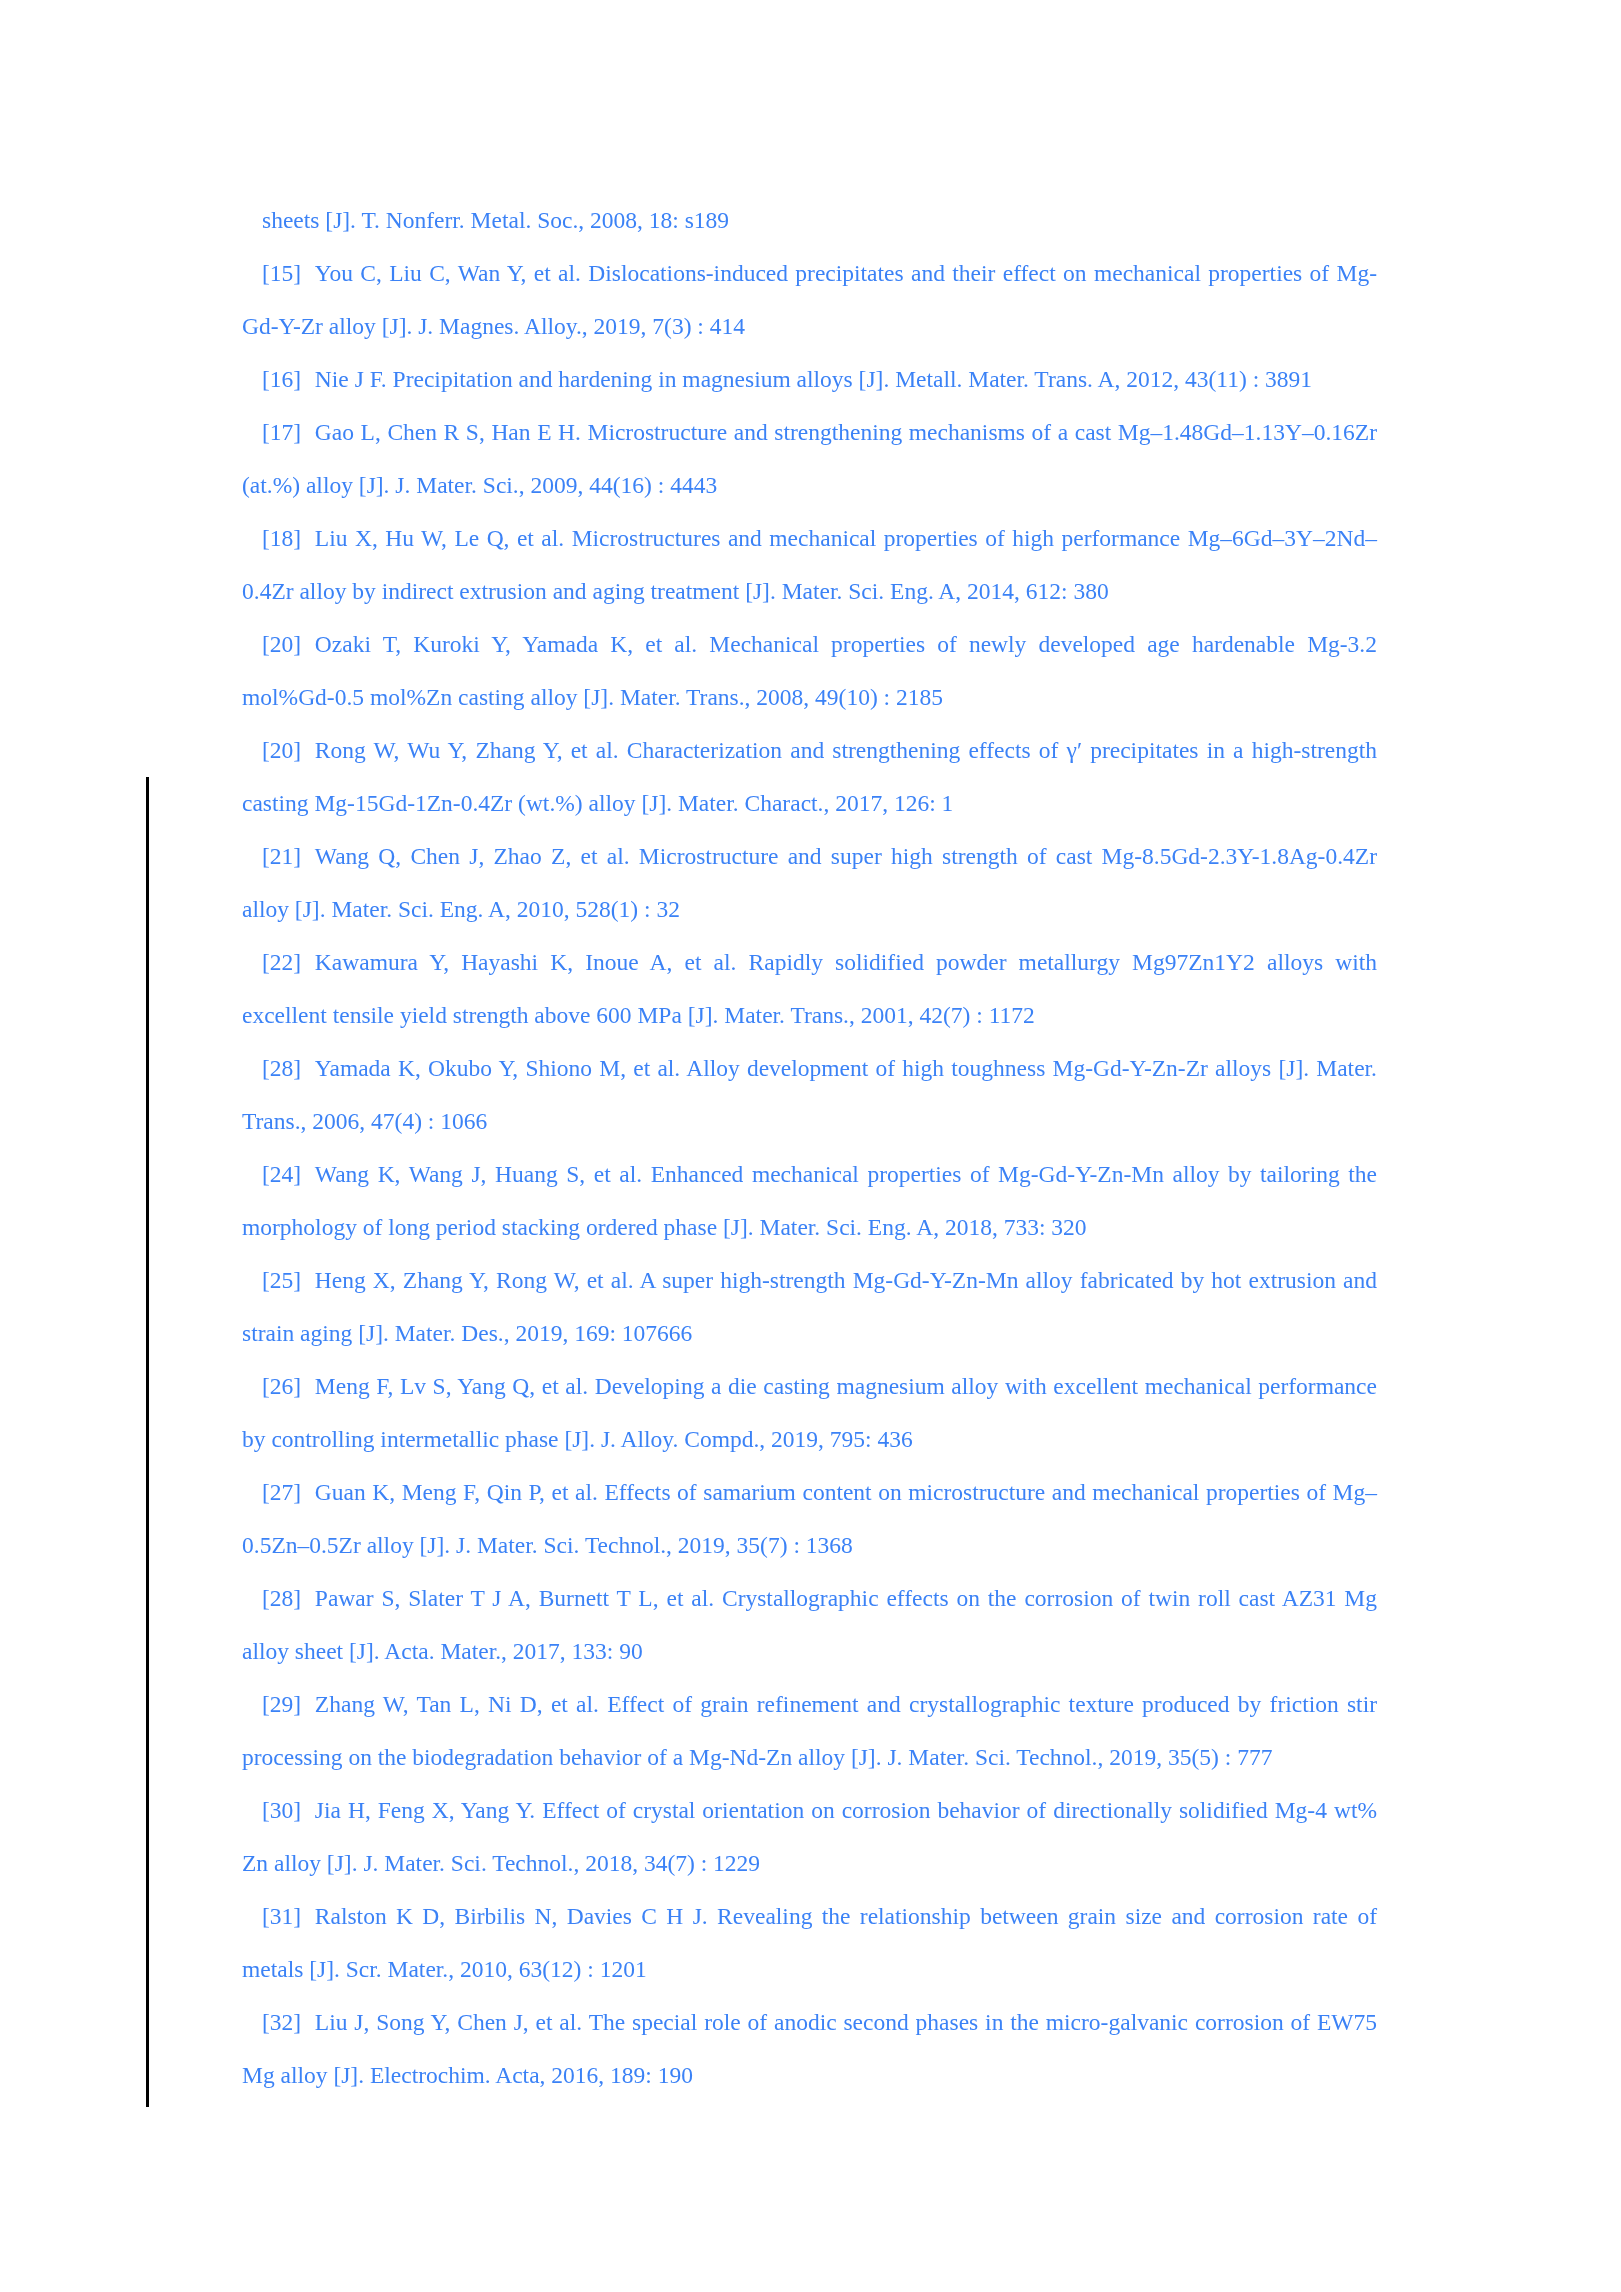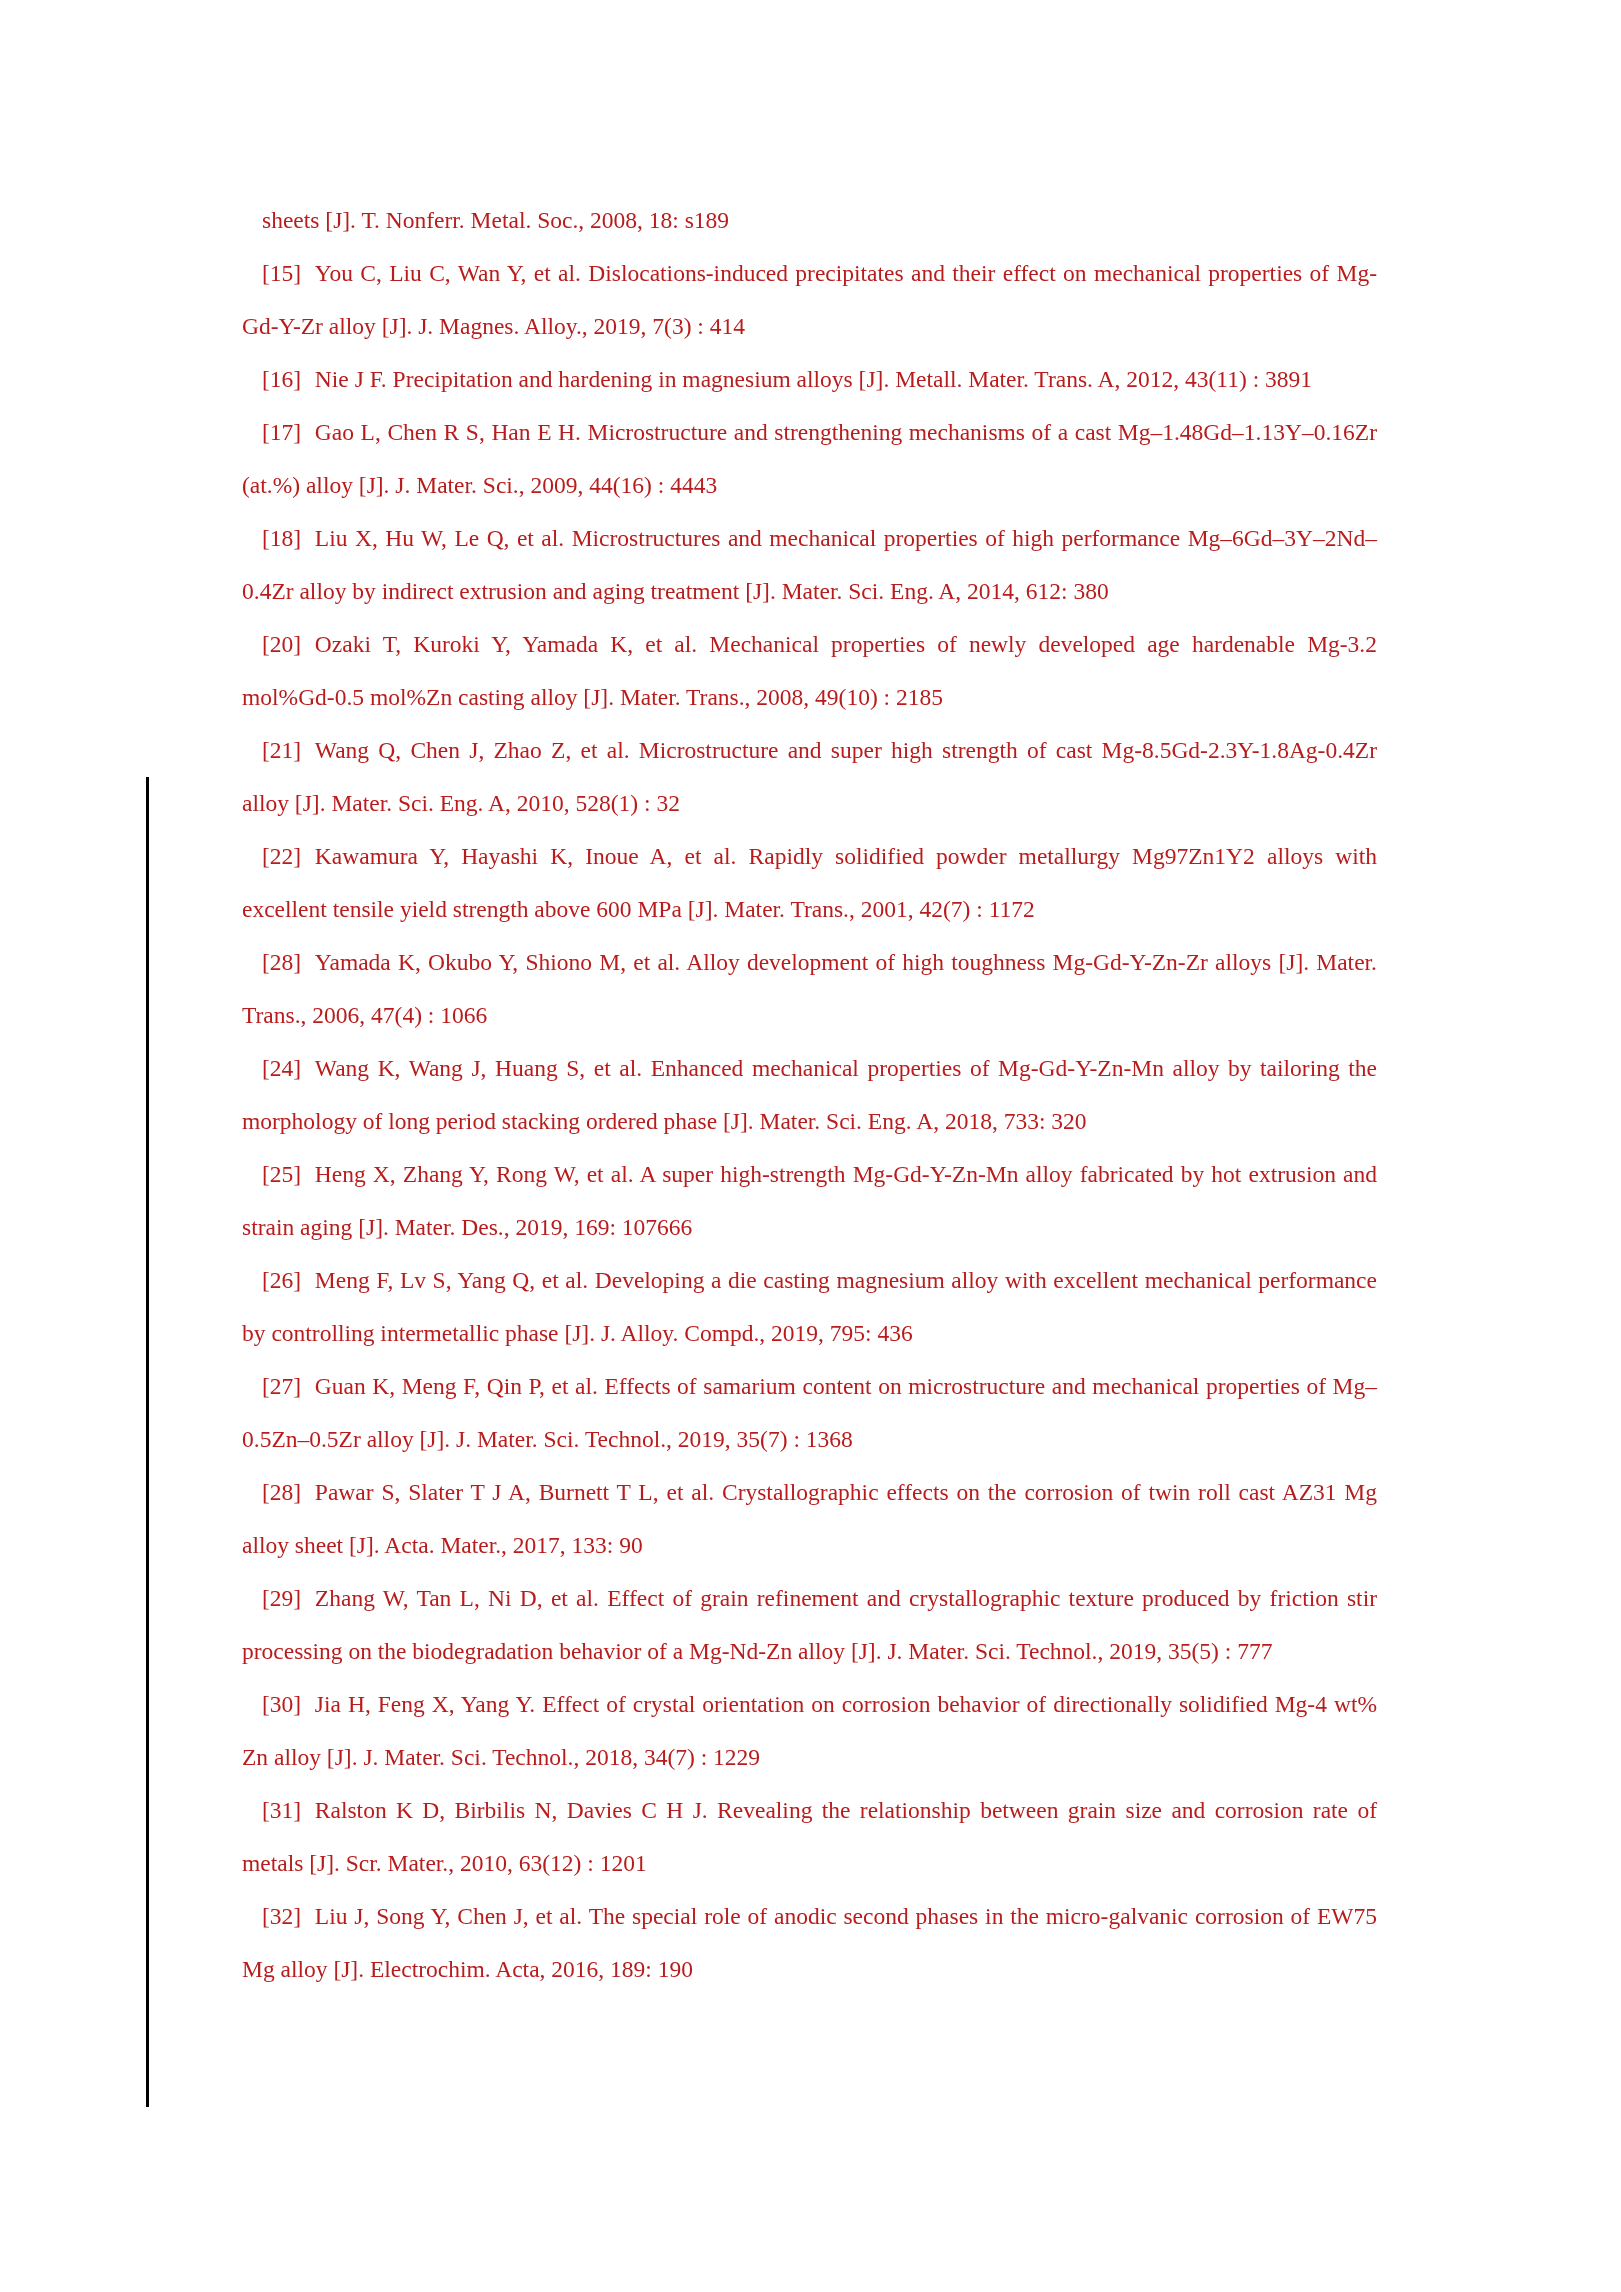--- a/index.html
+++ b/index.html
@@ -41,35 +41,36 @@
     padding-right: 13.7px;
     margin-left: 20px;
   }
   .ref-label:empty {
     padding-right: 0;
   }
 </style>
 </head>
 <body>
 
-<div class="page" style="background: rgb(255, 255, 255); color: #b91c1c;">
+<div class="page" style="background: rgb(255, 255, 255); color: #3b82f6;">
   <div class="change-bar" style="background: rgb(0, 0, 0);"></div>
   <div class="references">
   <p class="ref"><span class="ref-label"></span><span class="ref-text">sheets [J]. T. Nonferr. Metal. Soc., 2008, 18: s189</span></p>
 
   <p class="ref"><span class="ref-label">[15]</span><span class="ref-text">You C, Liu C, Wan Y, et al. Dislocations-induced precipitates and their effect on mechanical properties of Mg-Gd-Y-Zr alloy [J]. J. Magnes. Alloy., 2019, 7(3) : 414</span></p>
 
   <p class="ref"><span class="ref-label">[16]</span><span class="ref-text">Nie J F. Precipitation and hardening in magnesium alloys [J]. Metall. Mater. Trans. A, 2012, 43(11) : 3891</span></p>
 
   <p class="ref"><span class="ref-label">[17]</span><span class="ref-text">Gao L, Chen R S, Han E H. Microstructure and strengthening mechanisms of a cast Mg–1.48Gd–1.13Y–0.16Zr (at.%) alloy [J]. J. Mater. Sci., 2009, 44(16) : 4443</span></p>
 
   <p class="ref"><span class="ref-label">[18]</span><span class="ref-text">Liu X, Hu W, Le Q, et al. Microstructures and mechanical properties of high performance Mg–6Gd–3Y–2Nd–0.4Zr alloy by indirect extrusion and aging treatment [J]. Mater. Sci. Eng. A, 2014, 612: 380</span></p>
 
   <p class="ref"><span class="ref-label">[20]</span><span class="ref-text">Ozaki T, Kuroki Y, Yamada K, et al. Mechanical properties of newly developed age hardenable Mg-3.2 mol%Gd-0.5 mol%Zn casting alloy [J]. Mater. Trans., 2008, 49(10) : 2185</span></p>
 
+  <p class="ref"><span class="ref-label">[20]</span><span class="ref-text">Rong W, Wu Y, Zhang Y, et al. Characterization and strengthening effects of γ′ precipitates in a high-strength casting Mg-15Gd-1Zn-0.4Zr (wt.%) alloy [J]. Mater. Charact., 2017, 126: 1</span></p>
 
   <p class="ref"><span class="ref-label">[21]</span><span class="ref-text">Wang Q, Chen J, Zhao Z, et al. Microstructure and super high strength of cast Mg-8.5Gd-2.3Y-1.8Ag-0.4Zr alloy [J]. Mater. Sci. Eng. A, 2010, 528(1) : 32</span></p>
 
   <p class="ref"><span class="ref-label">[22]</span><span class="ref-text">Kawamura Y, Hayashi K, Inoue A, et al. Rapidly solidified powder metallurgy Mg97Zn1Y2 alloys with excellent tensile yield strength above 600 MPa [J]. Mater. Trans., 2001, 42(7) : 1172</span></p>
 
   <p class="ref"><span class="ref-label">[28]</span><span class="ref-text">Yamada K, Okubo Y, Shiono M, et al. Alloy development of high toughness Mg-Gd-Y-Zn-Zr alloys [J]. Mater. Trans., 2006, 47(4) : 1066</span></p>
 
   <p class="ref"><span class="ref-label">[24]</span><span class="ref-text">Wang K, Wang J, Huang S, et al. Enhanced mechanical properties of Mg-Gd-Y-Zn-Mn alloy by tailoring the morphology of long period stacking ordered phase [J]. Mater. Sci. Eng. A, 2018, 733: 320</span></p>
 
   <p class="ref"><span class="ref-label">[25]</span><span class="ref-text">Heng X, Zhang Y, Rong W, et al. A super high-strength Mg-Gd-Y-Zn-Mn alloy fabricated by hot extrusion and strain aging [J]. Mater. Des., 2019, 169: 107666</span></p>

